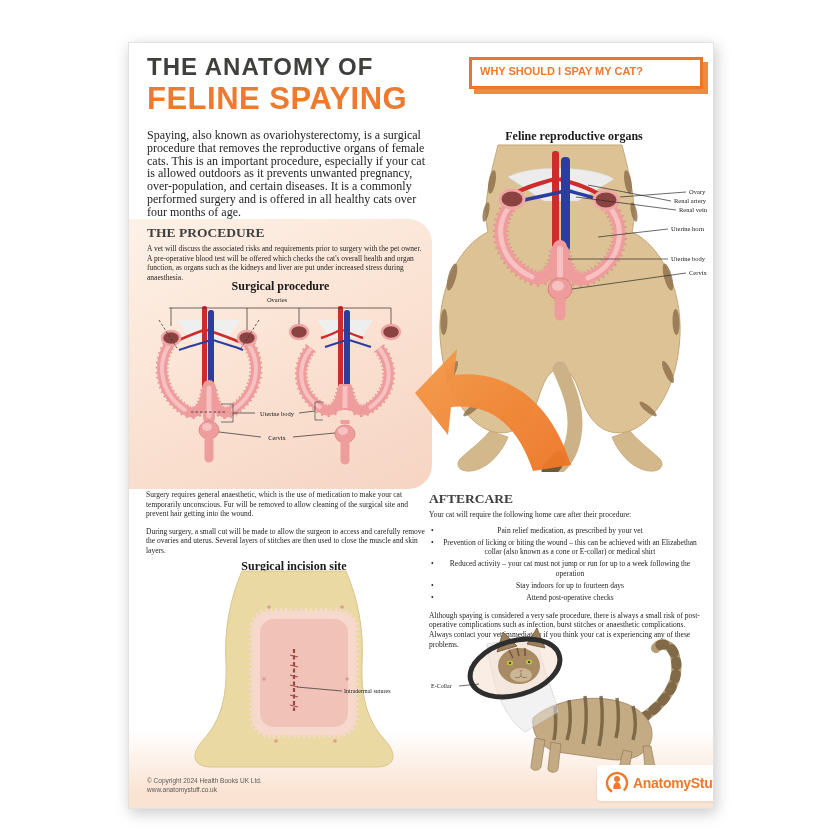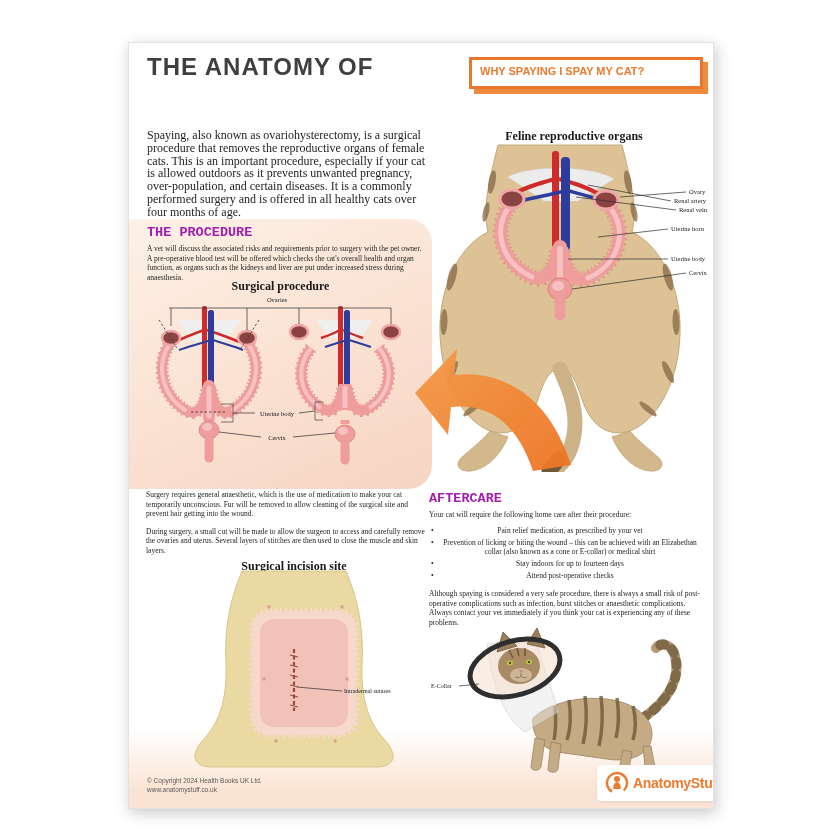--- a/index.html
+++ b/index.html
@@ -21,22 +21,22 @@
   .whybox h2{margin:0 0 2px 0;font-family:"Liberation Sans",sans-serif;font-weight:bold;
              font-size:11px;color:#ed7a2e;}
   .whybox p{margin:0;font-size:7.5px;line-height:9.3px;color:#1d1d1d;}
   
   .figcap{font-weight:bold;font-size:12px;color:#1a1a1a;text-align:center;}
   .fig text{font-family:"Liberation Serif",serif;font-size:6.5px;fill:#1a1a1a;}
   .fig .lead{stroke:#2b2b2b;stroke-width:.7;fill:none;}
   
   .procbox{left:0;top:176px;width:303px;height:270px;border-radius:0 24px 24px 0;
            background:linear-gradient(155deg,#fdf1e7 0%,#fbe3d4 48%,#f6d4c3 100%);}
-  .h-orange{font-family:Liberation Mono, monospace;font-weight:bold;font-size:13.5px;
-            color:#a21caf;}
+  .h-orange{font-family:Liberation Serif, serif;font-weight:bold;font-size:13.5px;
+            color:#404040;}
   .smallbody{font-size:7.5px;line-height:9.6px;color:#1d1d1d;}
   .smallbody p{margin:0 0 8px 0;}
   .aftercare ul{margin:6px 0 0 0;padding:0;list-style:none;text-align:center;}
   .aftercare li{position:relative;padding-left:10px;margin-bottom:2.5px;}
   .aftercare li::before{content:"\2022";position:absolute;left:2px;top:0;}
   
   .footstrip{left:0;bottom:0;width:100%;height:78px;
              background:linear-gradient(to bottom,rgba(251,230,216,0) 0%,#fae3d2 80%);}
   .copyright{left:18px;top:734px;font-family:"Liberation Sans",sans-serif;
              font-size:6.5px;line-height:8.5px;color:#5a5a5a;}
@@ -47,27 +47,28 @@
             color:#ed7a2e;letter-spacing:-.3px;}
 </style>
 </head>
 <body>
 
 <div class="poster">
 
   <div class="abs footstrip"></div>
 
   <div class="abs title1">THE ANATOMY OF</div>
+  <div class="abs title2">FELINE SPAYING</div>
   <div class="abs intro">
     <p>Spaying, also known as ovariohysterectomy, is a surgical procedure that removes the reproductive organs of female cats. This is an important procedure, especially if your cat is allowed outdoors as it prevents unwanted pregnancy, over-population, and certain diseases. It is a commonly performed surgery and is offered in all healthy cats over four months of age.</p>
     <p>A female cat's reproductive organs include the womb (uterus) and the two ovaries, which is where the eggs are produced and stored.</p>
   </div>
 
   <div class="abs whybox">
-    <h2>WHY SPAYING I SPAY MY CAT?</h2>
+    <h2>WHY SHOULD I SPAY MY CAT?</h2>
   </div>
 
   <div class="abs figcap" style="left:330px;top:86px;width:230px;">Feline reproductive organs</div>
 
   <svg class="abs fig" style="left:299px;top:94px;" width="285" height="335" viewBox="0 0 285 335">
 
     <path d="M70,8 C62,40 54,70 60,95 C32,108 10,150 12,198 C14,248 36,284 62,294
              C84,301 102,288 110,262 C116,244 120,234 132,231 C144,234 148,244 154,262
              C162,288 180,301 202,294 C228,284 250,248 252,198 C254,150 232,108 204,95
              C210,70 202,40 194,8 Z" fill="#dcc295" stroke="#c4a878" stroke-width="1"></path>
@@ -235,20 +236,21 @@
     <path class="lead" d="M113,118 L158,122"></path>
     <text x="160" y="124" style="font-size:6px">Intradermal sutures</text>
   </svg>
 
   <div class="abs h-orange" style="left:300px;top:448px;">AFTERCARE</div>
   <div class="abs smallbody aftercare" style="left:300px;top:467px;width:272px;">
     <p style="margin-bottom:4px">Your cat will require the following home care after their procedure:</p>
     <ul>
       <li>Pain relief medication, as prescribed by your vet</li>
       <li>Prevention of licking or biting the wound – this can be achieved with an Elizabethan collar (also known as a cone or E-collar) or medical shirt</li>
+      <li>Reduced activity – your cat must not jump or run for up to a week following the operation</li>
       <li>Stay indoors for up to fourteen days</li>
       <li>Attend post-operative checks</li>
     </ul>
     <p style="margin-top:8px">Although spaying is considered a very safe procedure, there is always a small risk of post-operative complications such as infection, burst stitches or anaesthetic complications. Always contact your vet immediately if you think your cat is experiencing any of these problems.</p>
   </div>
 
   <svg class="abs fig" style="left:300px;top:583px;" width="275" height="150" viewBox="0 0 275 150">
 
     <path d="M214,92 C240,74 252,52 246,30 C243,19 233,15 227,22" fill="none" stroke="#b39a74" stroke-width="10" stroke-linecap="round"></path>
     <path d="M214,92 C240,74 252,52 246,30 C243,19 233,15 227,22" fill="none" stroke="#6f5a3a" stroke-width="10" stroke-linecap="round" stroke-dasharray="4 9" opacity=".75"></path>

